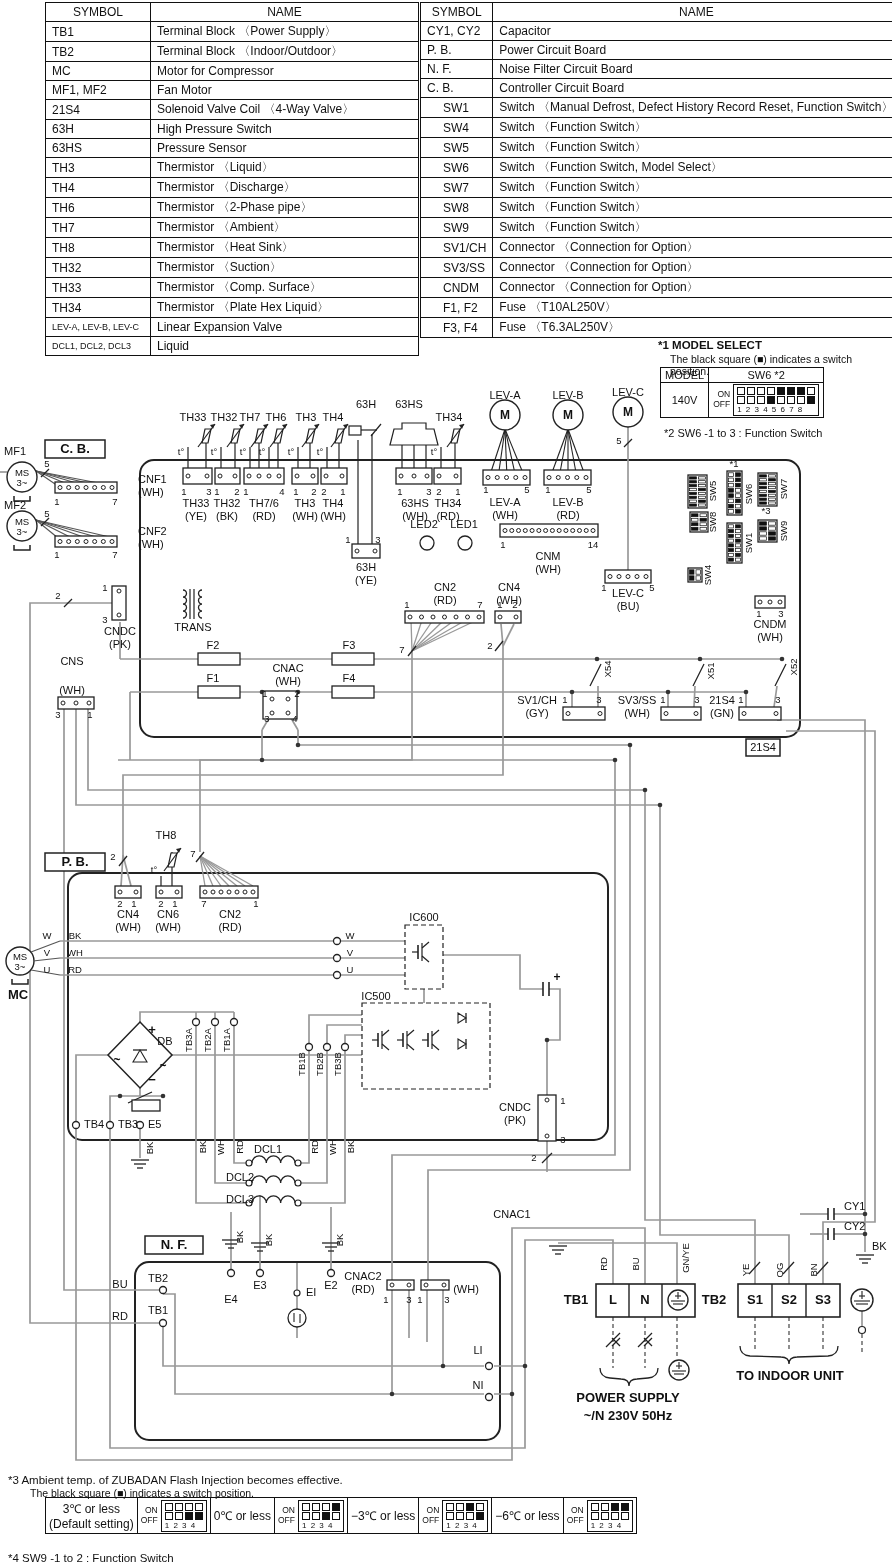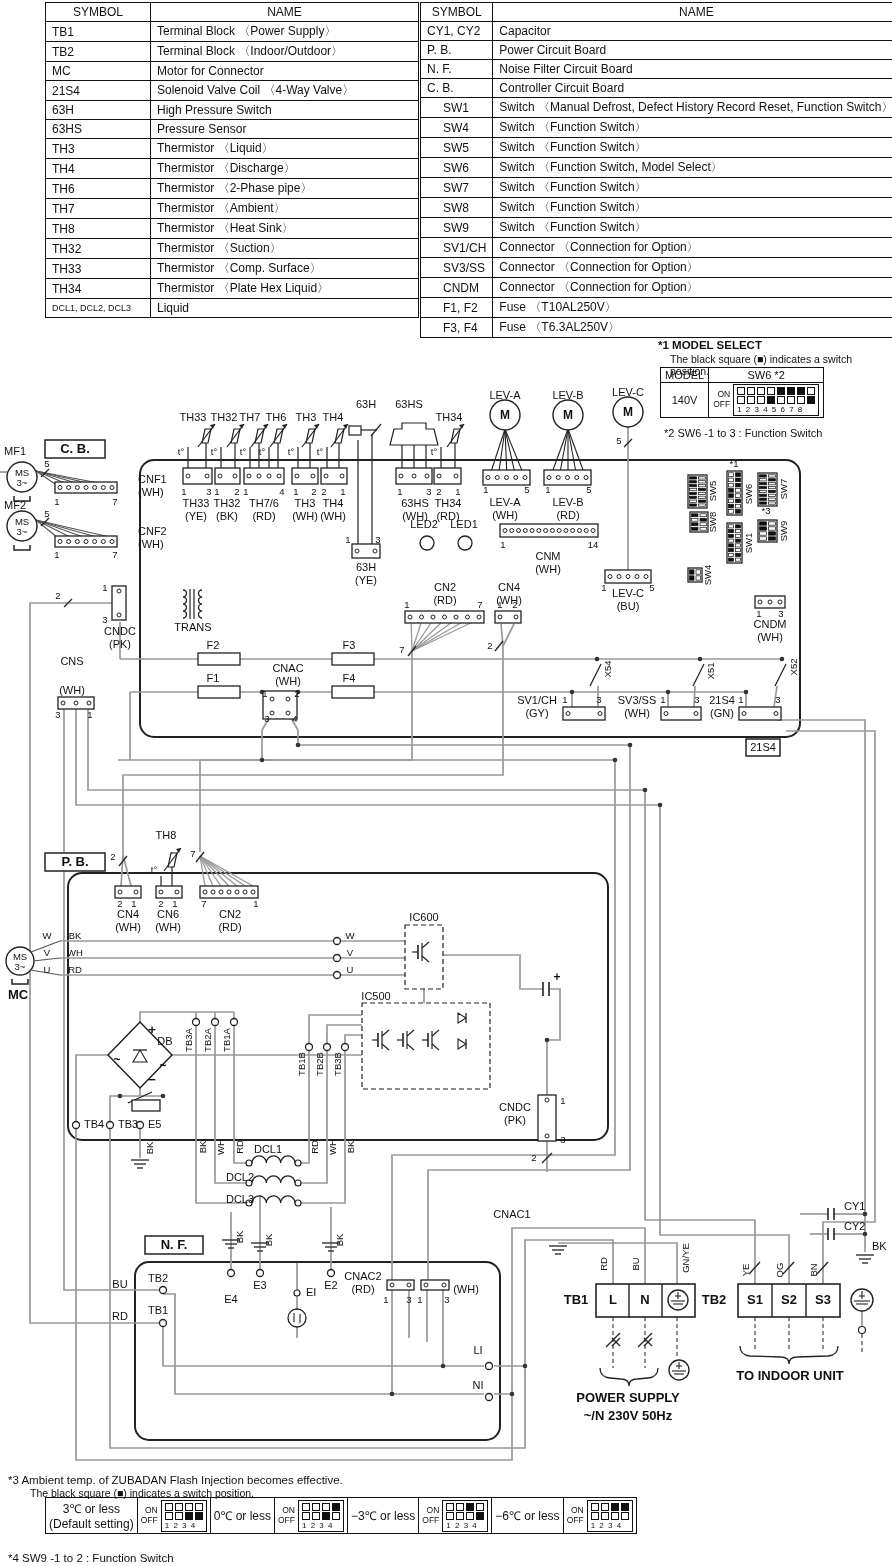--- a/index.html
+++ b/index.html
@@ -648,21 +648,25 @@
         <tr>
           <td class="sym">TB1</td>
           <td>Terminal Block 〈Power Supply〉</td>
         </tr>
         <tr>
           <td class="sym">TB2</td>
           <td>Terminal Block 〈Indoor/Outdoor〉</td>
         </tr>
         <tr>
           <td class="sym">MC</td>
-          <td>Motor for Connector</td>
+          <td>Motor for Compressor</td>
+        </tr>
+        <tr>
+          <td class="sym">MF1, MF2</td>
+          <td>Fan Motor</td>
         </tr>
         <tr>
           <td class="sym">21S4</td>
           <td>Solenoid Valve Coil 〈4-Way Valve〉</td>
         </tr>
         <tr>
           <td class="sym">63H</td>
           <td>High Pressure Switch</td>
         </tr>
         <tr>
@@ -693,20 +697,24 @@
           <td class="sym">TH32</td>
           <td>Thermistor 〈Suction〉</td>
         </tr>
         <tr>
           <td class="sym">TH33</td>
           <td>Thermistor 〈Comp. Surface〉</td>
         </tr>
         <tr>
           <td class="sym">TH34</td>
           <td>Thermistor 〈Plate Hex Liquid〉</td>
+        </tr>
+        <tr>
+          <td class="sym" style="font-size: 9px;">LEV-A, LEV-B, LEV-C</td>
+          <td>Linear Expansion Valve</td>
         </tr>
         <tr>
           <td class="sym" style="font-size: 9px;">DCL1, DCL2, DCL3</td>
           <td>Liquid</td>
         </tr>
       </tbody>
     </table>
   <table id="tright" class="symtab">
       <tbody>
         <tr>

